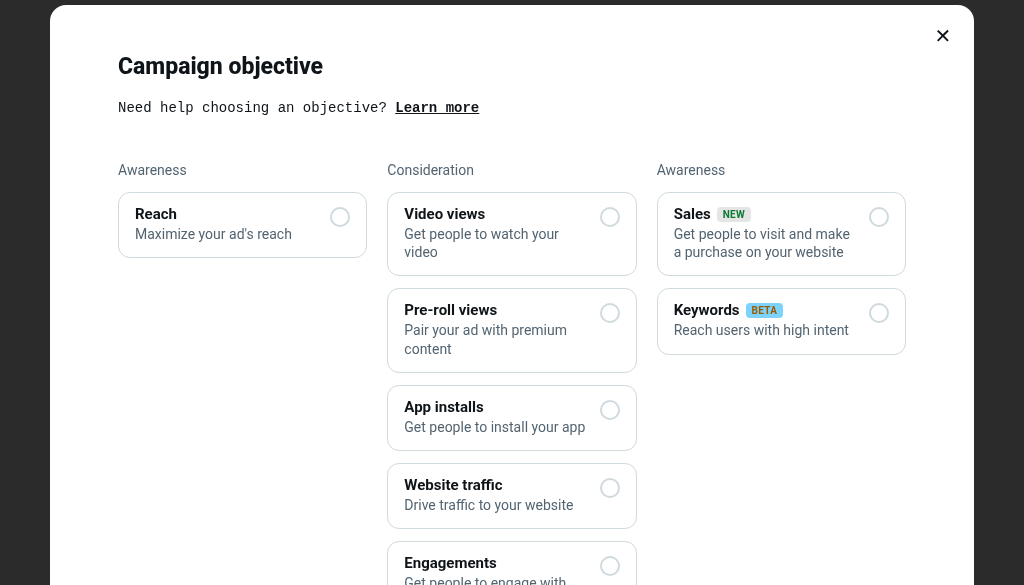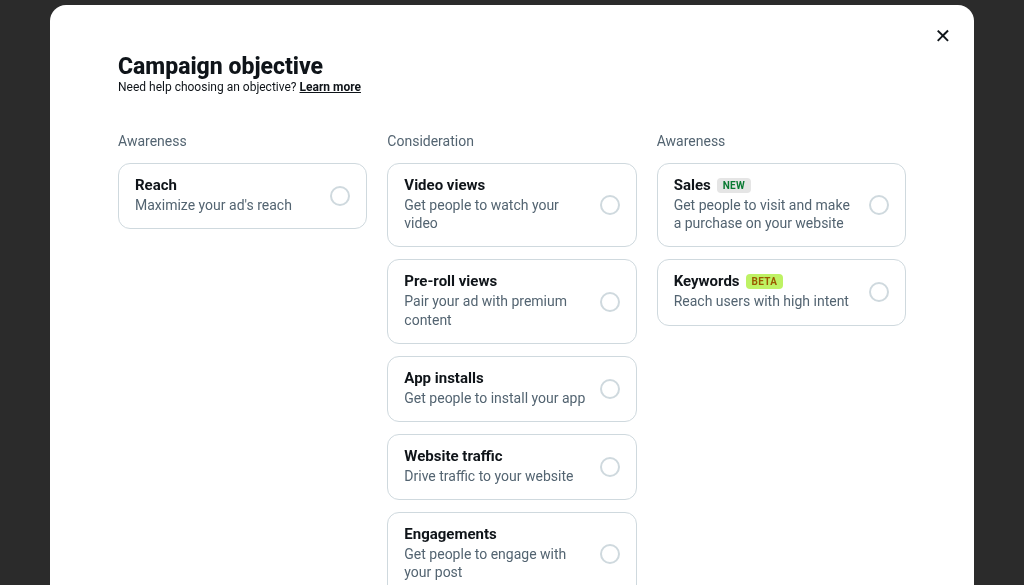--- a/index.html
+++ b/index.html
@@ -37,26 +37,27 @@
       align-items: center;
       justify-content: center;
     }
     .content {
       padding: 30px 40px 0 40px;
     }
     .page-title {
       font-size: 23px;
       font-weight: 800;
       color: #0f1419;
-      margin-bottom: 0;
+      margin-bottom: 20px;
     }
     .help-text {
-      font-size: 12px;
-      color: #0f1419;
-      margin-bottom: 27px;
+      font-size: 14px;
+      color: #0f1419;
+      margin-bottom: 34px;
+      font-family: Liberation Mono, monospace;
     }
     .help-link {
       font-weight: 700;
       text-decoration: underline;
       color: #0f1419;
       cursor: pointer;
     }
     .columns {
       display: flex;
       gap: 20px;
@@ -72,21 +73,21 @@
       margin-top: 12px;
     }
     .option-card {
       border: 1px solid #cfd9de;
       border-radius: 12px;
       padding: 12px 16px 14px 16px;
       margin-bottom: 12px;
       position: relative;
       cursor: pointer;
       display: flex;
-      align-items: center;
+      align-items: flex-start;
       justify-content: space-between;
       gap: 10px;
     }
     .option-text {
       flex: 1;
     }
     .option-title {
       font-size: 15px;
       font-weight: 700;
       color: #0f1419;
@@ -114,21 +115,21 @@
       font-weight: 700;
       padding: 2px 6px;
       border-radius: 4px;
       letter-spacing: 0.3px;
     }
     .badge-new {
       background: #e5e5e5;
       color: #0a7a33;
     }
     .badge-beta {
-      background: #bef264;
+      background: #7dd3fc;
       color: #9a5b00;
     }
   </style>
 </head>
 <body>
 
 <div class="modal">
   <button class="close-btn">
     <span>✕</span>
   </button>

